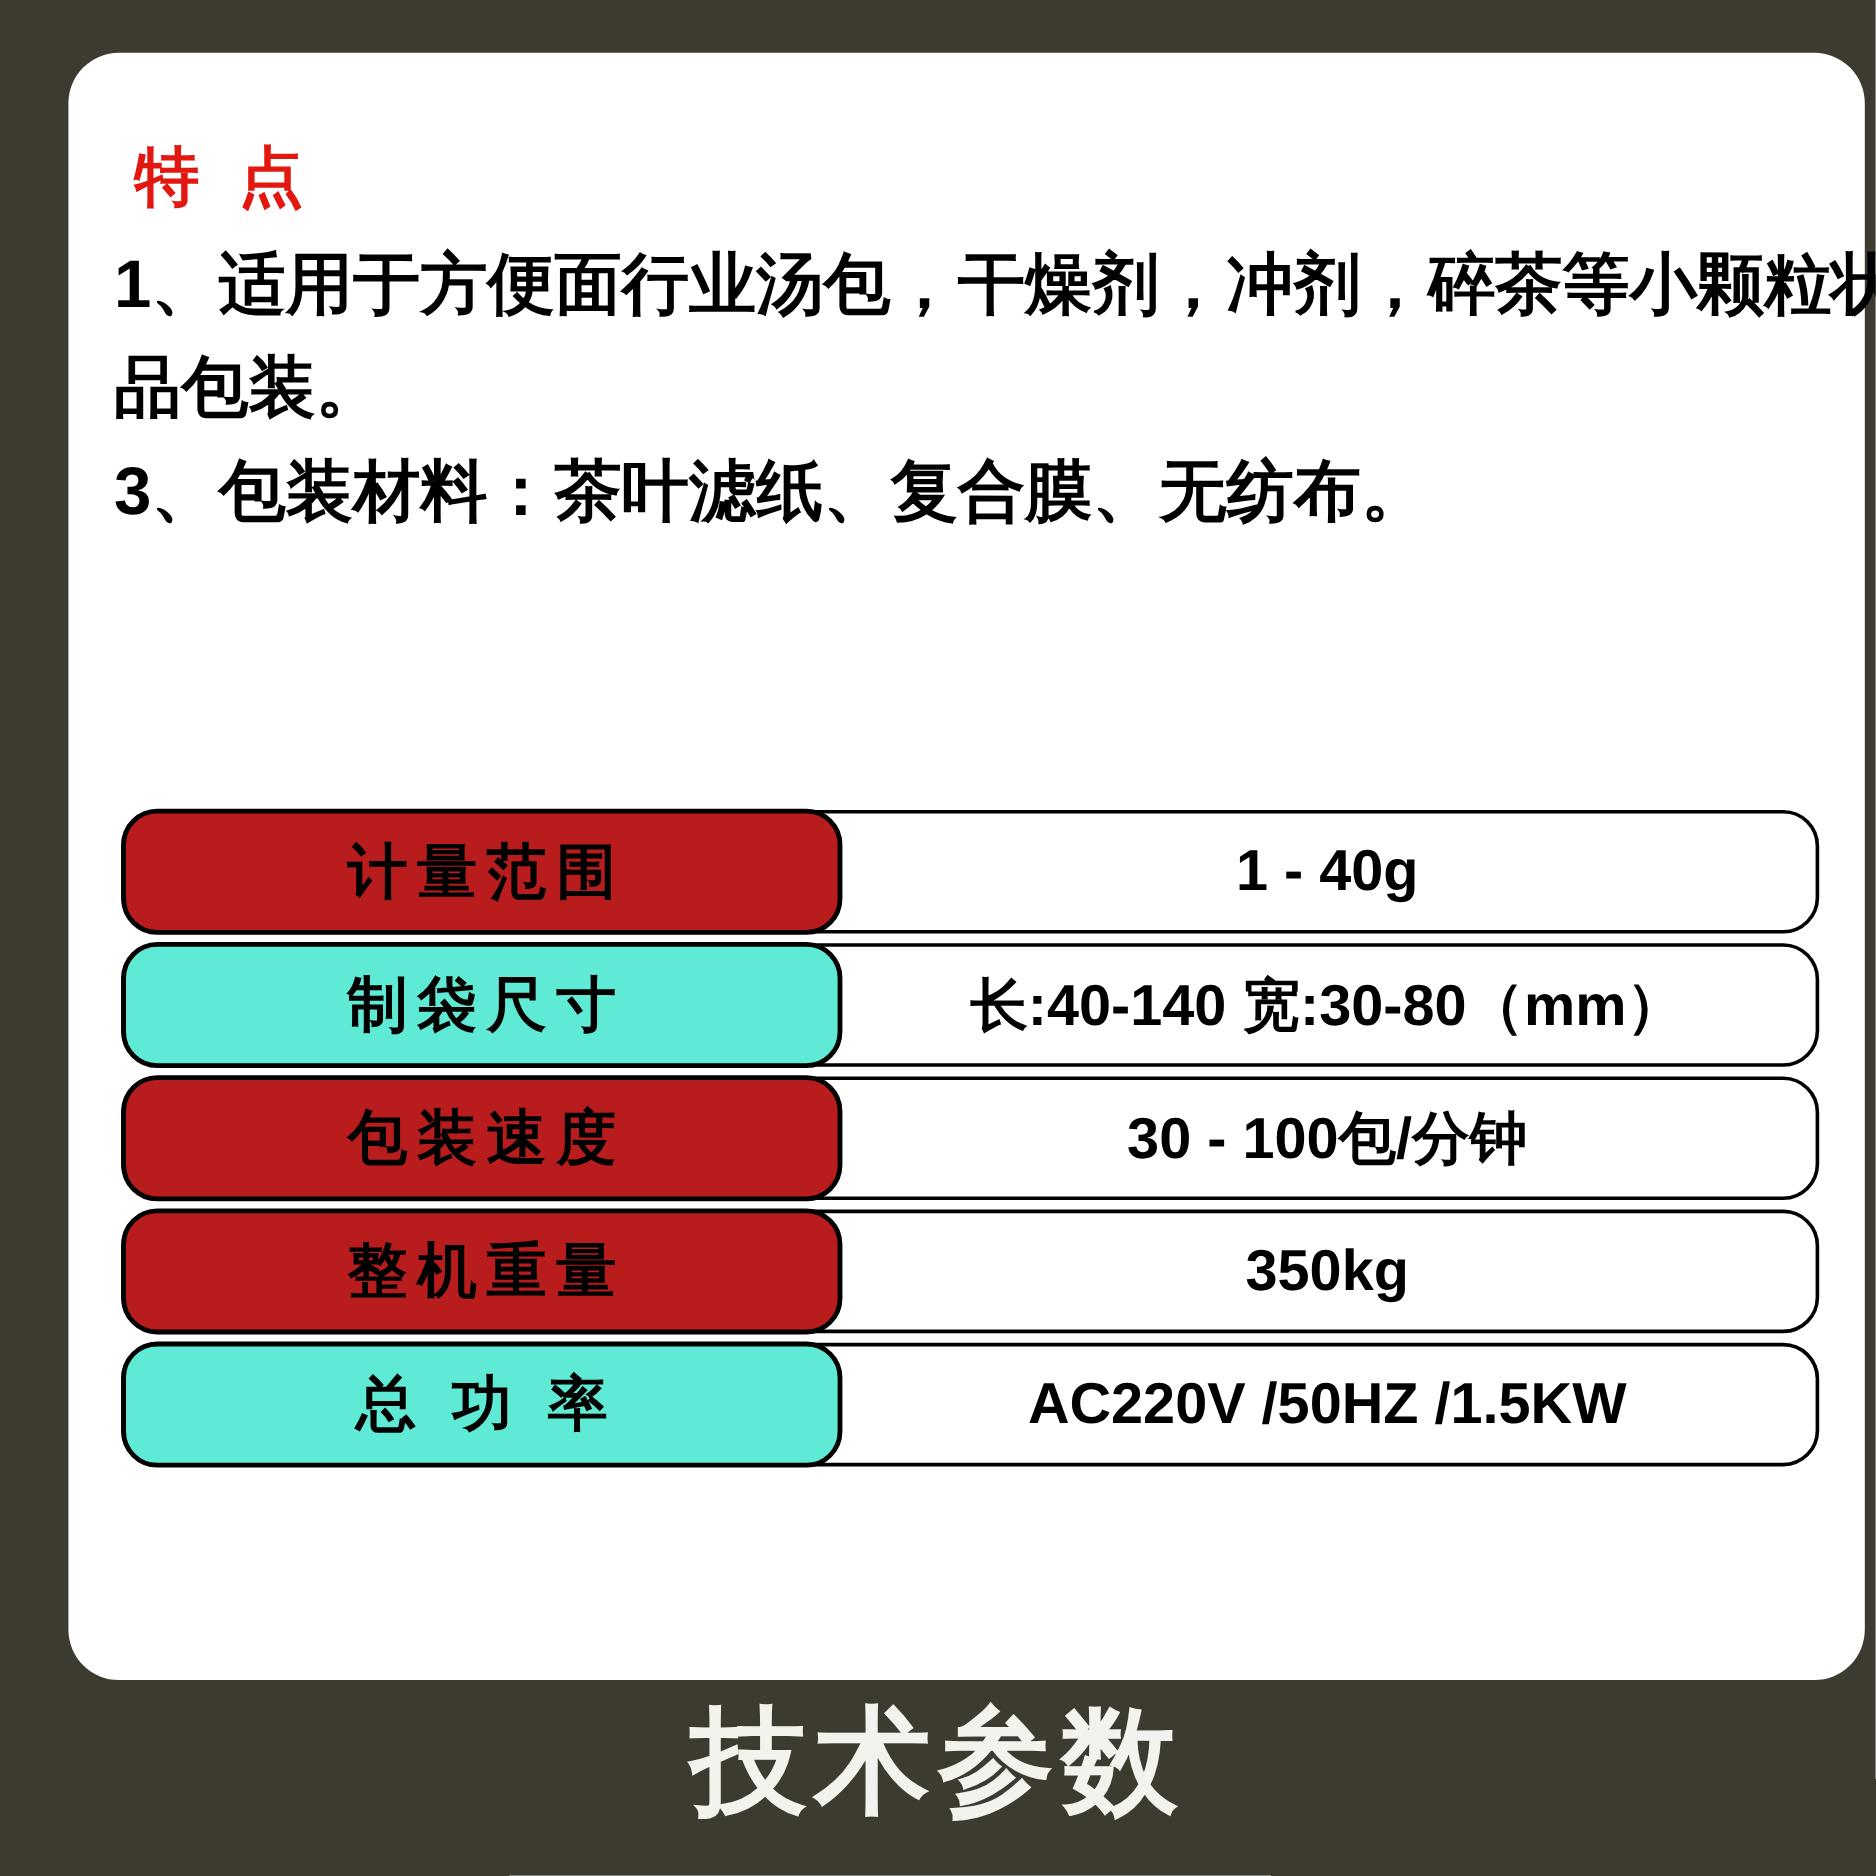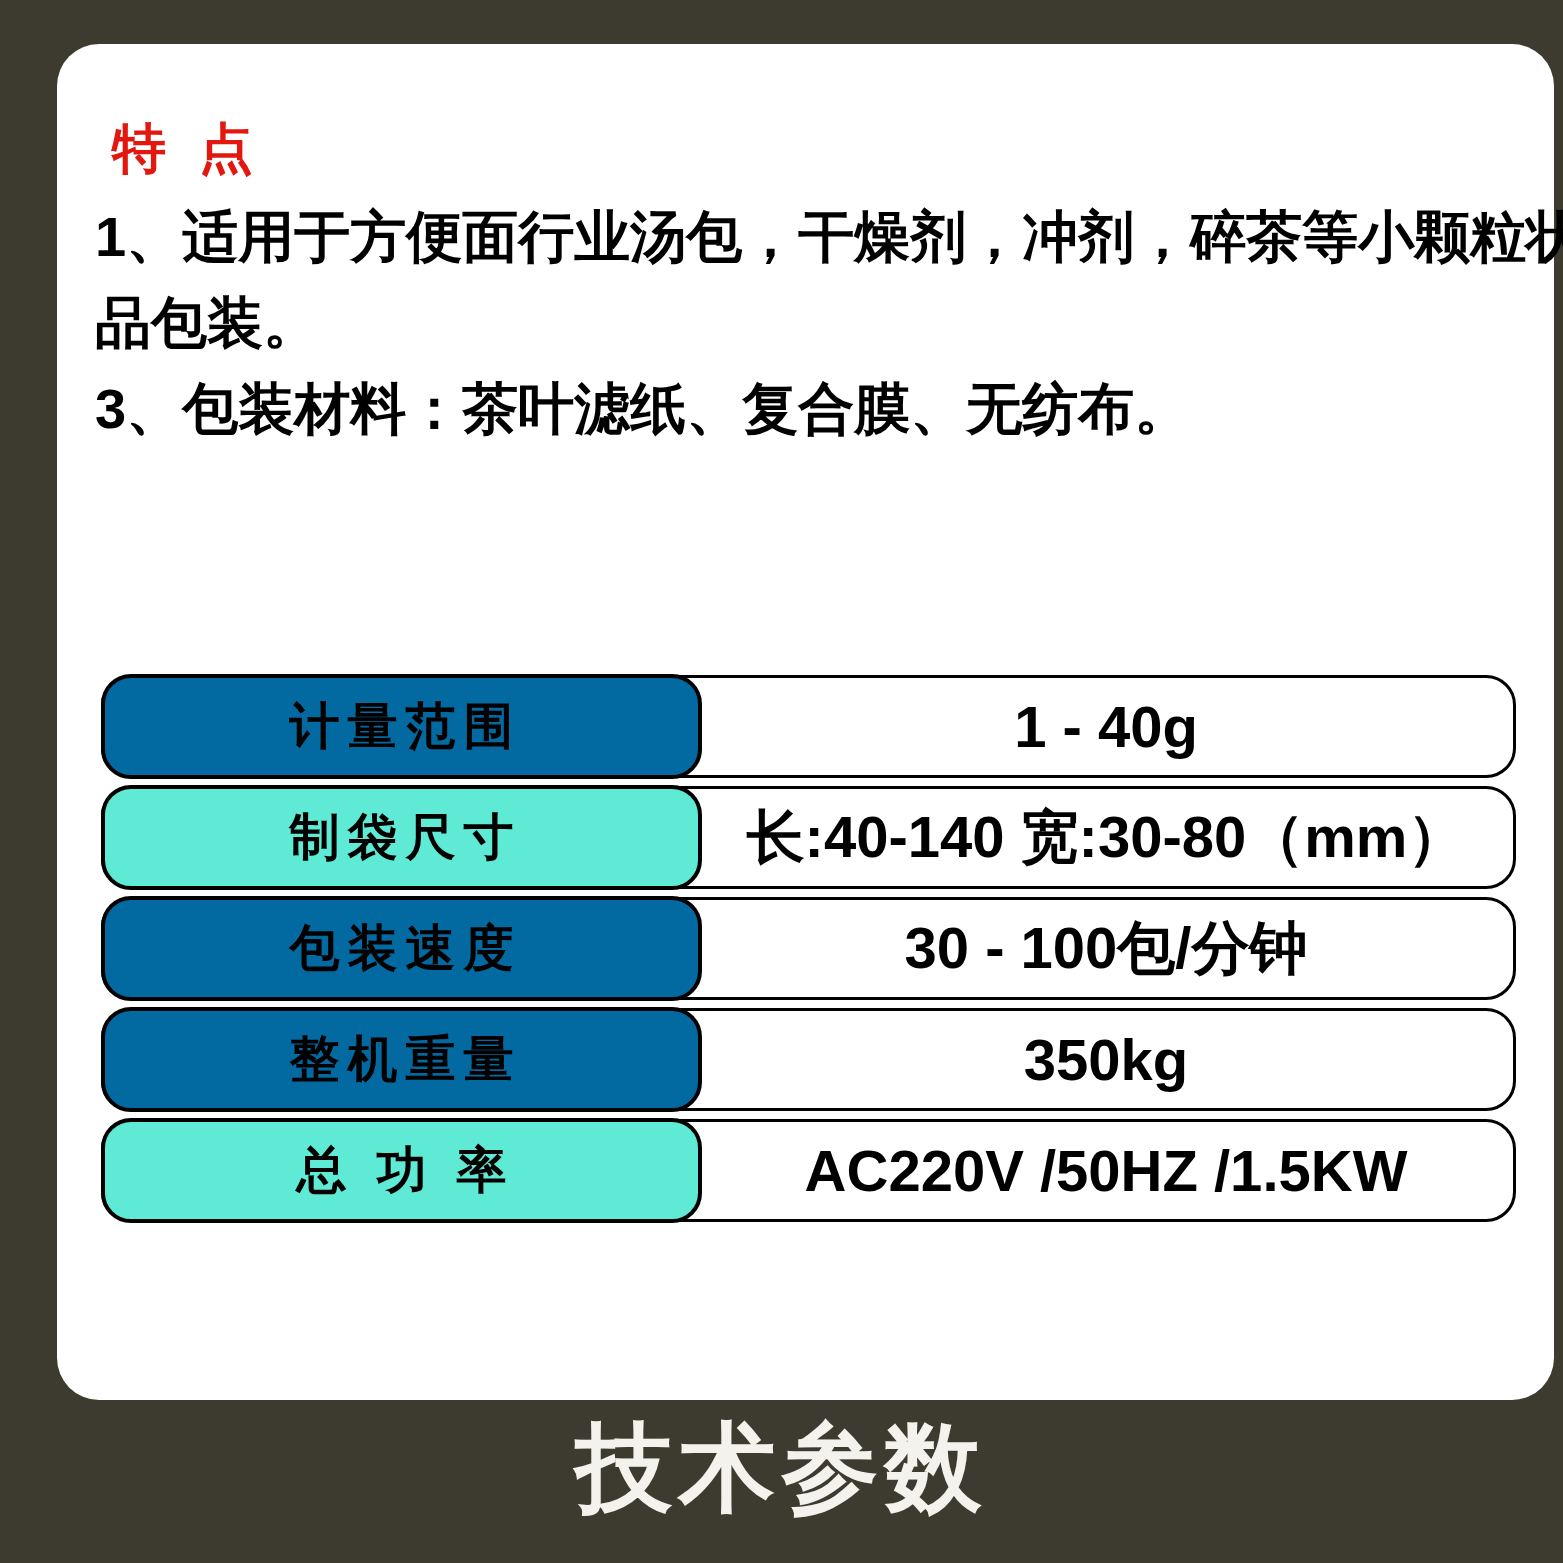--- a/index.html
+++ b/index.html
@@ -88,32 +88,32 @@
     border: 4px solid #000;
     border-radius: 30px;
     box-sizing: border-box;
     display: flex;
     align-items: center;
     justify-content: center;
     font-size: 50px;
     letter-spacing: 8px;
     text-indent: 8px;
   }
-  .row-label.yellow { background: #0369a1; }
+  .row-label.yellow { background: #b91c1c; }
   .row-label.gray   { background: #5eead4; }
   .row-value {
     position: absolute;
     left: 601px;
     right: 6px;
     top: 0;
     height: 100%;
     display: flex;
     align-items: center;
     justify-content: center;
-    font-size: 58px;
+    font-size: 48px;
     white-space: nowrap;
   }
   .footer-band {
     position: absolute;
     left: 0;
     top: 1372px;
     width: 100%;
     height: 163px;
     display: flex;
     align-items: flex-end;

